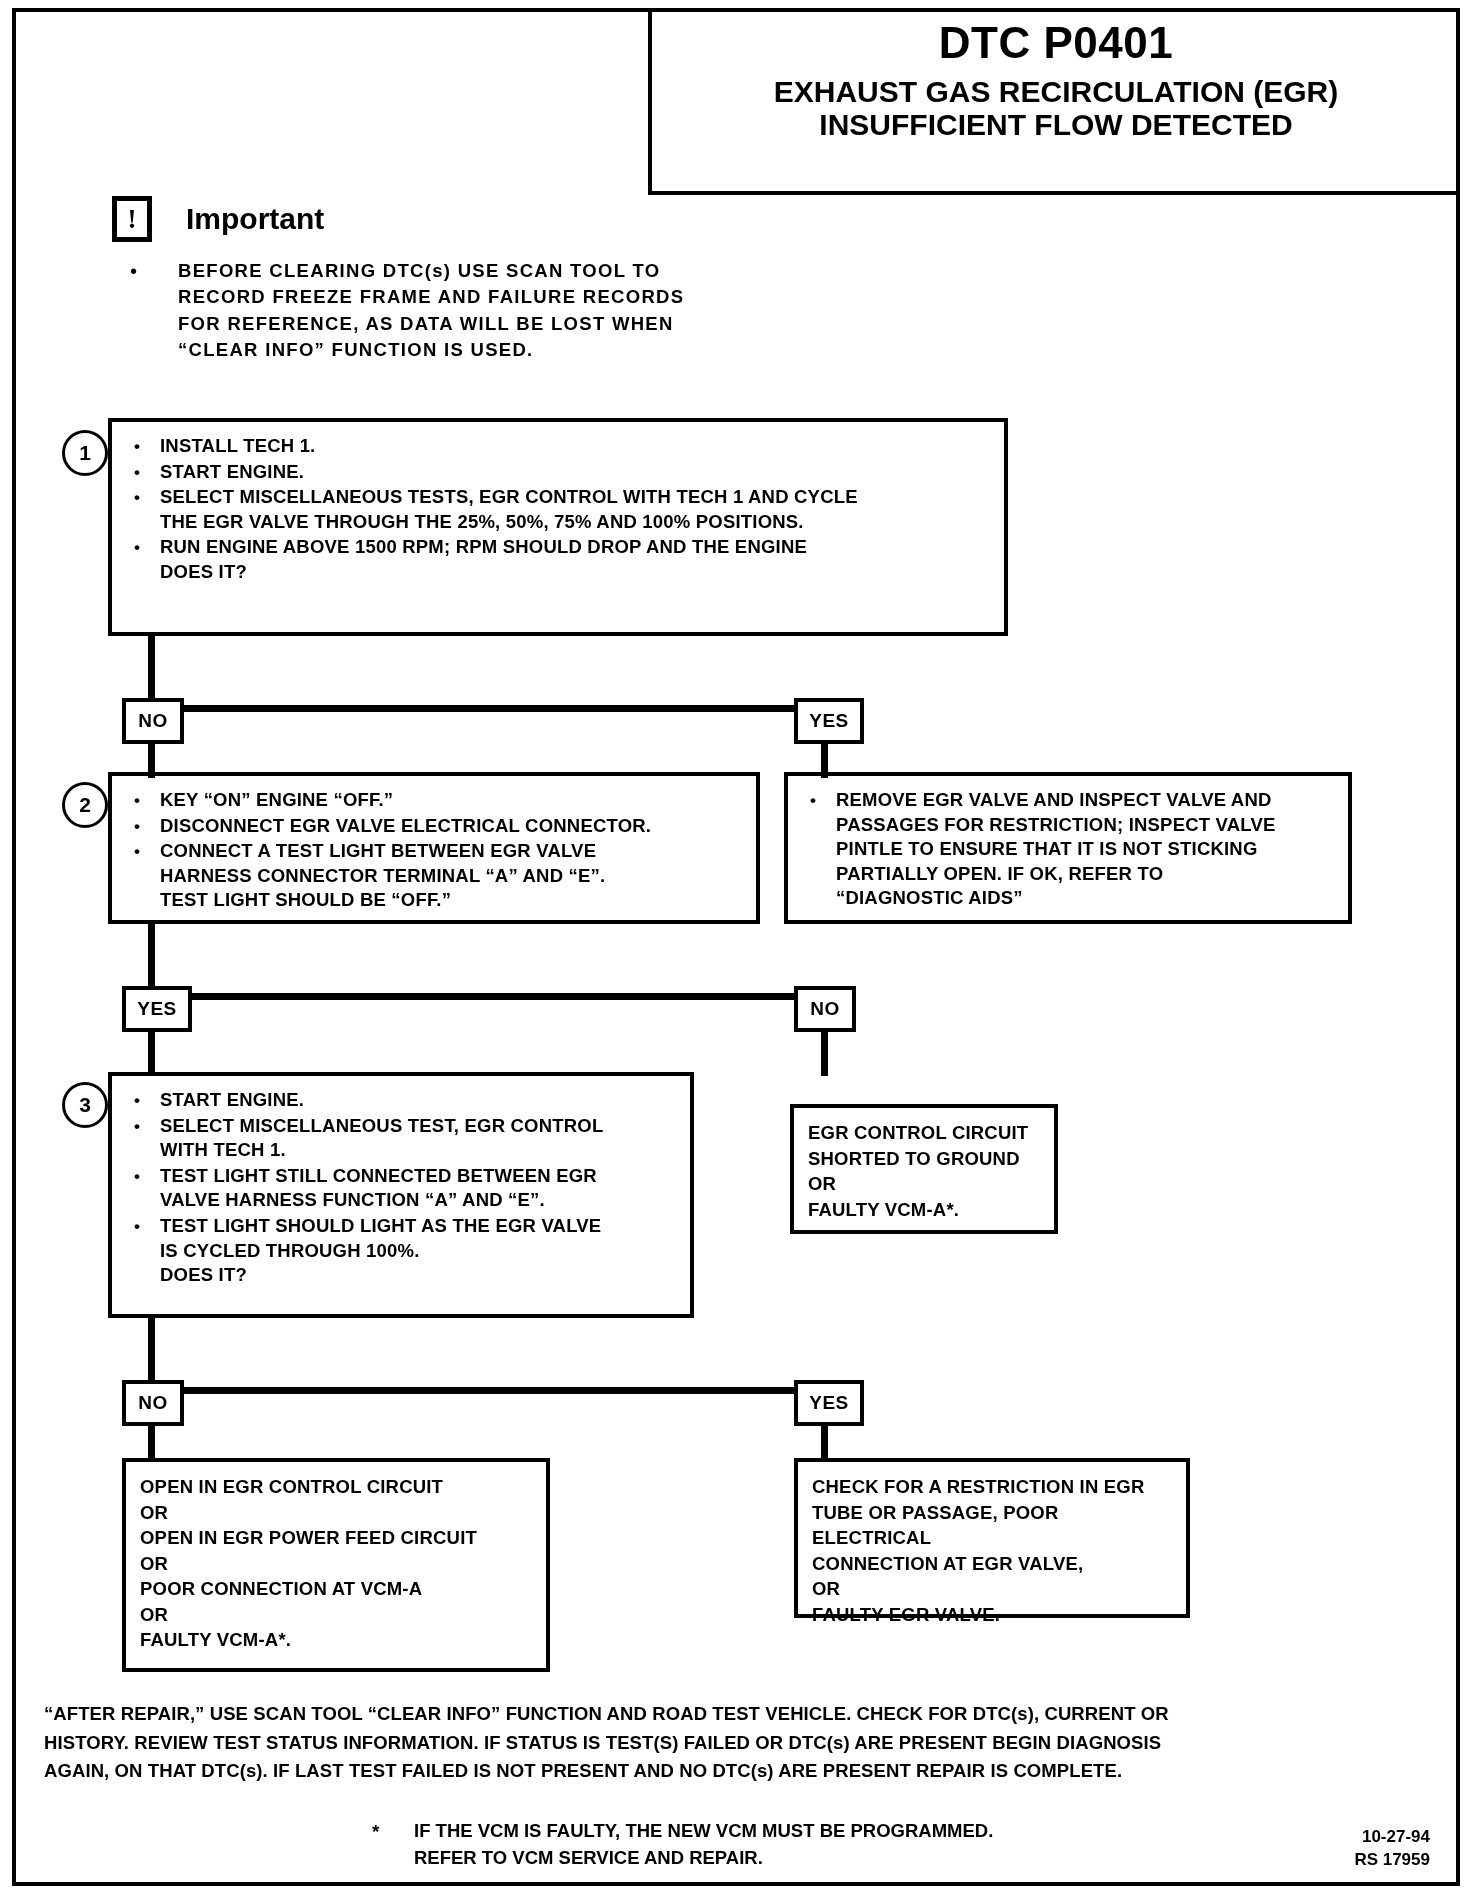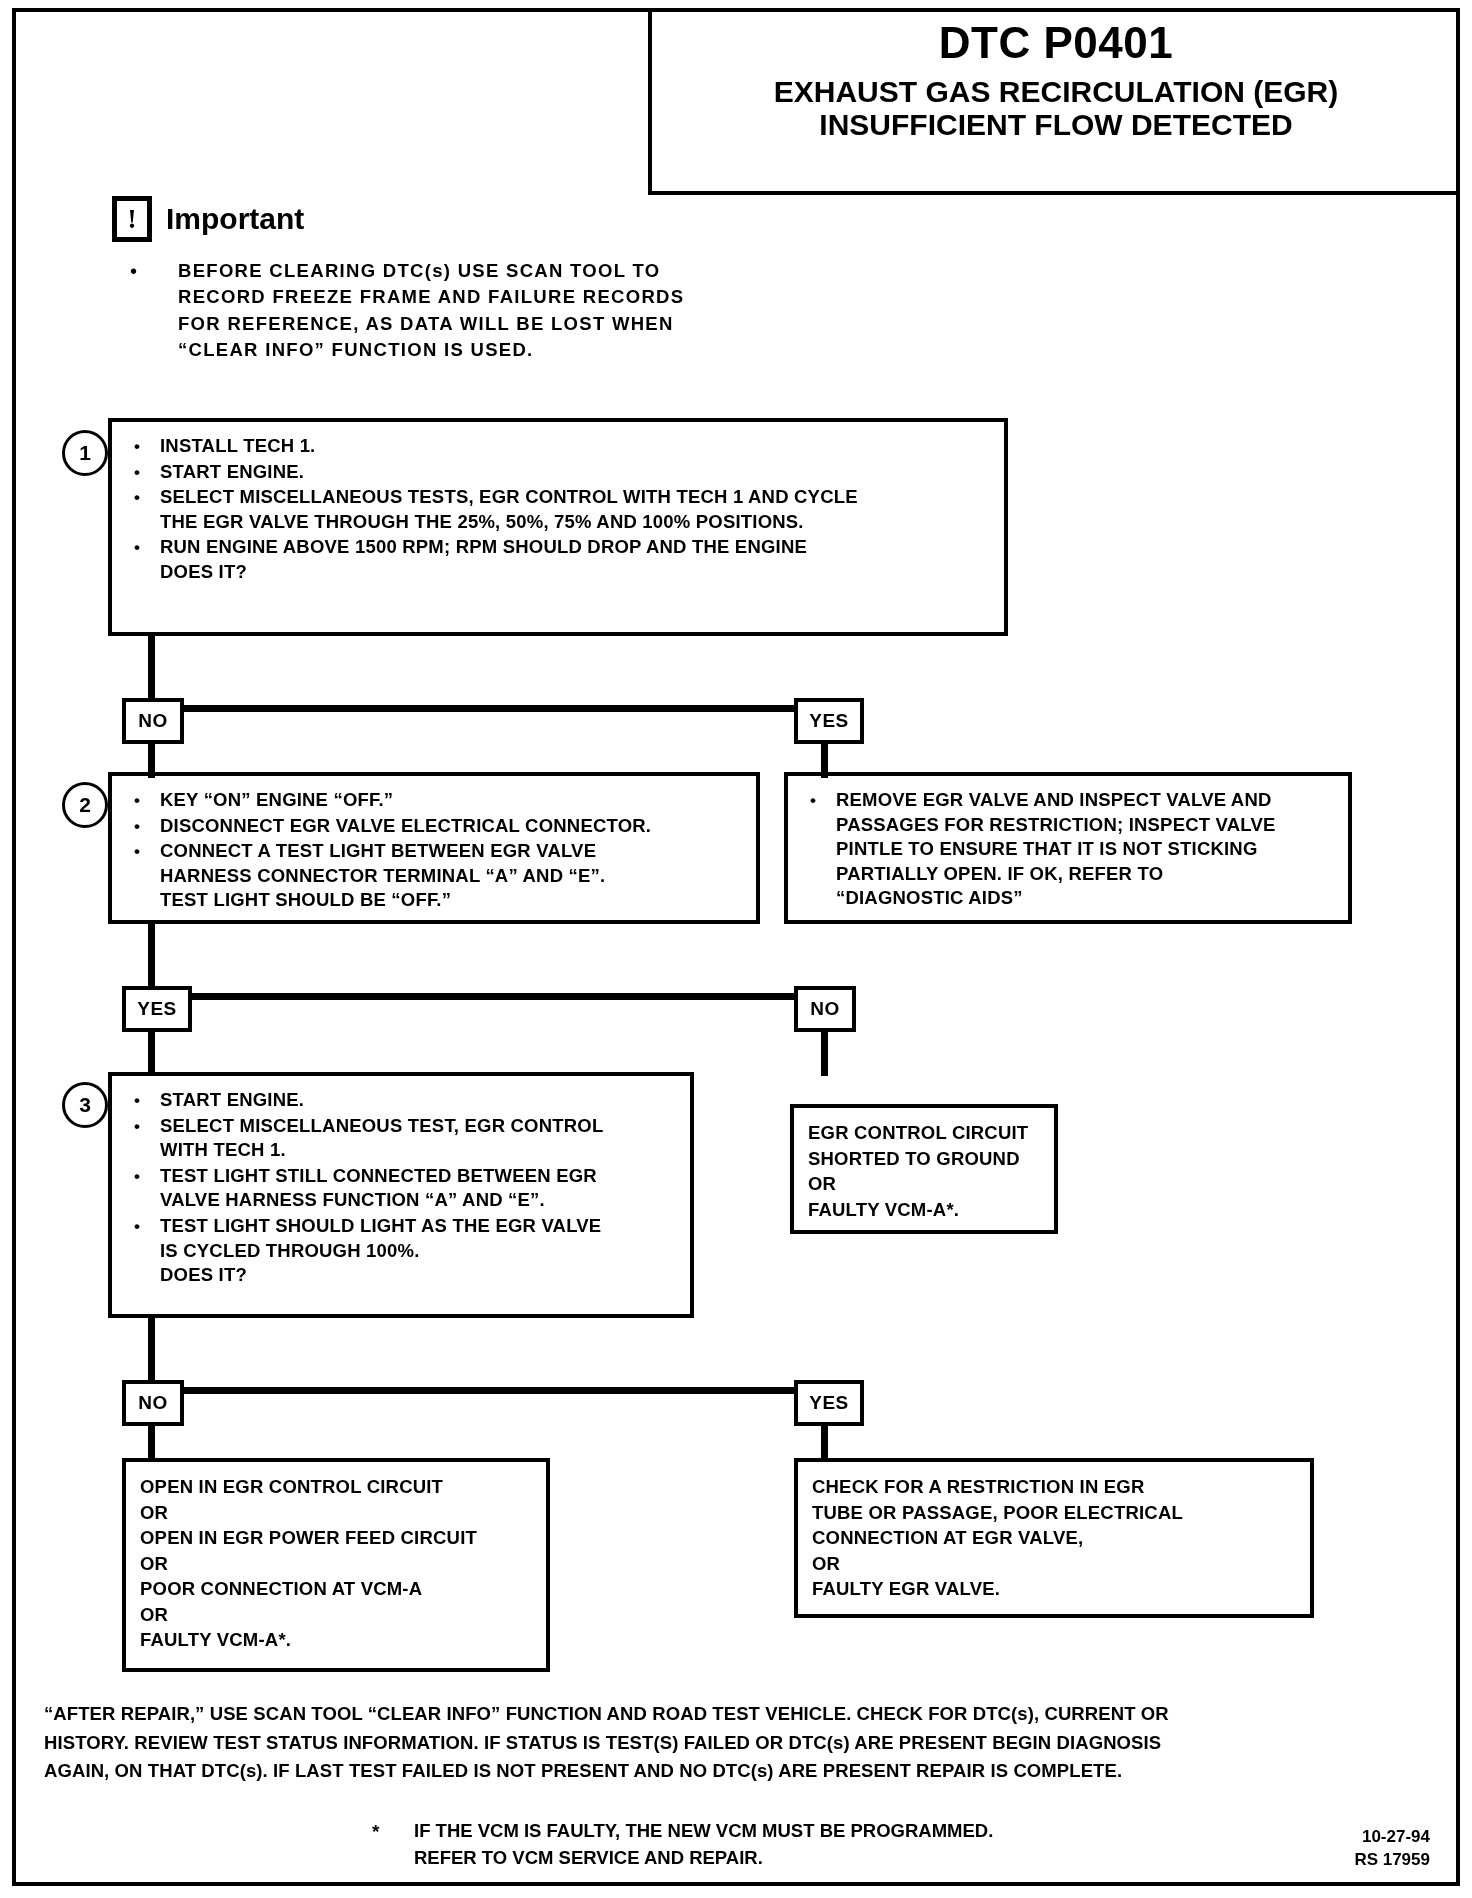--- a/index.html
+++ b/index.html
@@ -11,21 +11,21 @@
   .hdr{position:absolute;left:648px;top:8px;width:812px;height:187px;border-left:4px solid #000;border-bottom:4px solid #000;box-sizing:border-box;
        display:flex;flex-direction:column;align-items:center;justify-content:flex-start;padding-top:12px;}
   .hdr .dtc{font-size:44px;font-weight:bold;letter-spacing:.5px;line-height:1.06;}
   .hdr .sub{font-size:30px;font-weight:bold;text-align:center;line-height:1.12;margin-top:8px;letter-spacing:0px;}
 
   
   .impwrap{position:absolute;left:112px;top:196px;}
   .impRow{display:flex;align-items:center;gap:14px;}
   .impIcon{width:40px;height:46px;border:5px solid #000;box-sizing:border-box;position:relative;}
   .impIcon .bang{position:absolute;left:50%;top:5px;transform:translateX(-50%);font-size:27px;font-weight:bold;line-height:1;font-family:"Liberation Serif",serif;}
-  .impTitle{font-size:30px;font-weight:bold;}
+  .impTitle{font-size:30px;font-weight:bold;margin-left:20px;}
   .impBody{position:absolute;left:130px;top:258px;width:620px;}
   .impBody .bul{position:absolute;left:0;top:3px;font-size:20px;line-height:1;}
   .impBody .txt{margin-left:48px;font-size:18.5px;font-weight:bold;line-height:1.42;letter-spacing:1.3px;}
 
   
   .box{position:absolute;border:4px solid #000;background:#fff;box-sizing:border-box;}
   .box .inner{padding:12px 10px 10px 14px;}
   .li{position:relative;font-size:18.5px;font-weight:bold;line-height:1.33;letter-spacing:.2px;padding-left:34px;margin-bottom:1px;}
   .li .b{position:absolute;left:8px;top:2px;font-size:17px;line-height:1.25;}
   .plain{font-size:18.5px;font-weight:bold;line-height:1.38;letter-spacing:.2px;}
@@ -206,21 +206,21 @@
       <div class="plain">OPEN IN EGR CONTROL CIRCUIT</div>
       <div class="plain">OR</div>
       <div class="plain">OPEN IN EGR POWER FEED CIRCUIT</div>
       <div class="plain">OR</div>
       <div class="plain">POOR CONNECTION AT VCM-A</div>
       <div class="plain">OR</div>
       <div class="plain">FAULTY VCM-A*.</div>
     </div>
   </div>
 
-  <div class="box" style="left:794px;top:1458px;width:520px;height:160px;">
+  <div class="box" style="left:794px;top:1458px;width:396px;height:160px;">
     <div class="inner">
       <div class="plain">CHECK FOR A RESTRICTION IN EGR</div>
       <div class="plain">TUBE OR PASSAGE, POOR ELECTRICAL</div>
       <div class="plain">CONNECTION AT EGR VALVE,</div>
       <div class="plain">OR</div>
       <div class="plain">FAULTY EGR VALVE.</div>
     </div>
   </div>
 
   <div class="footer">

